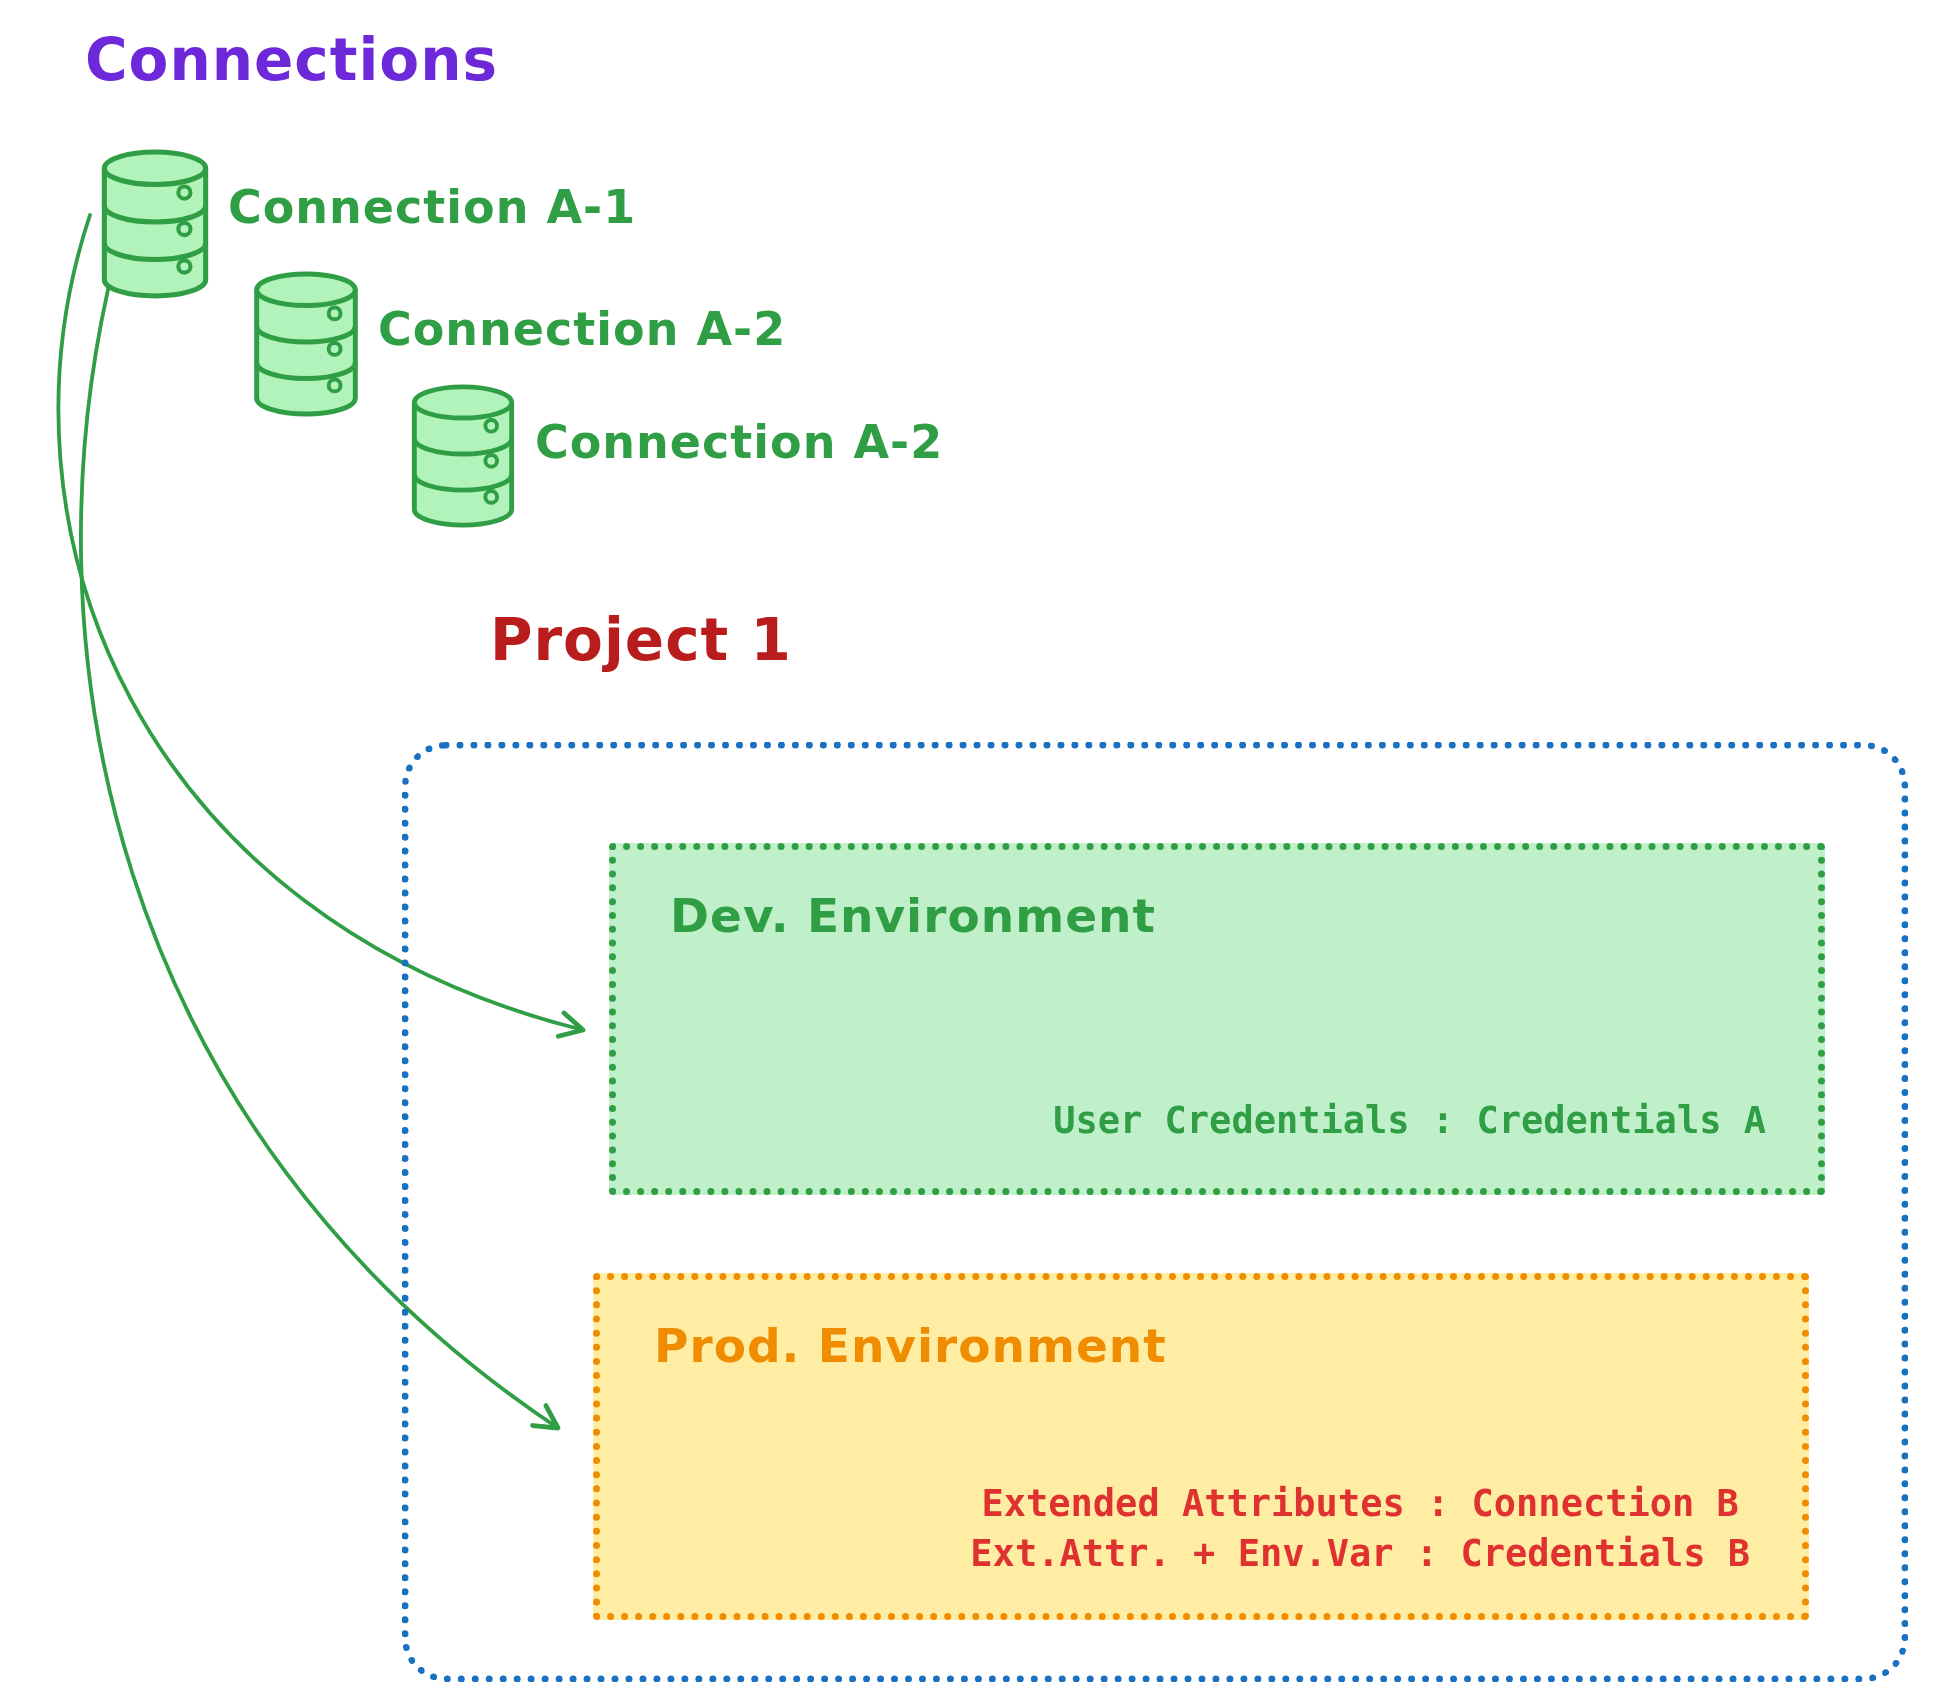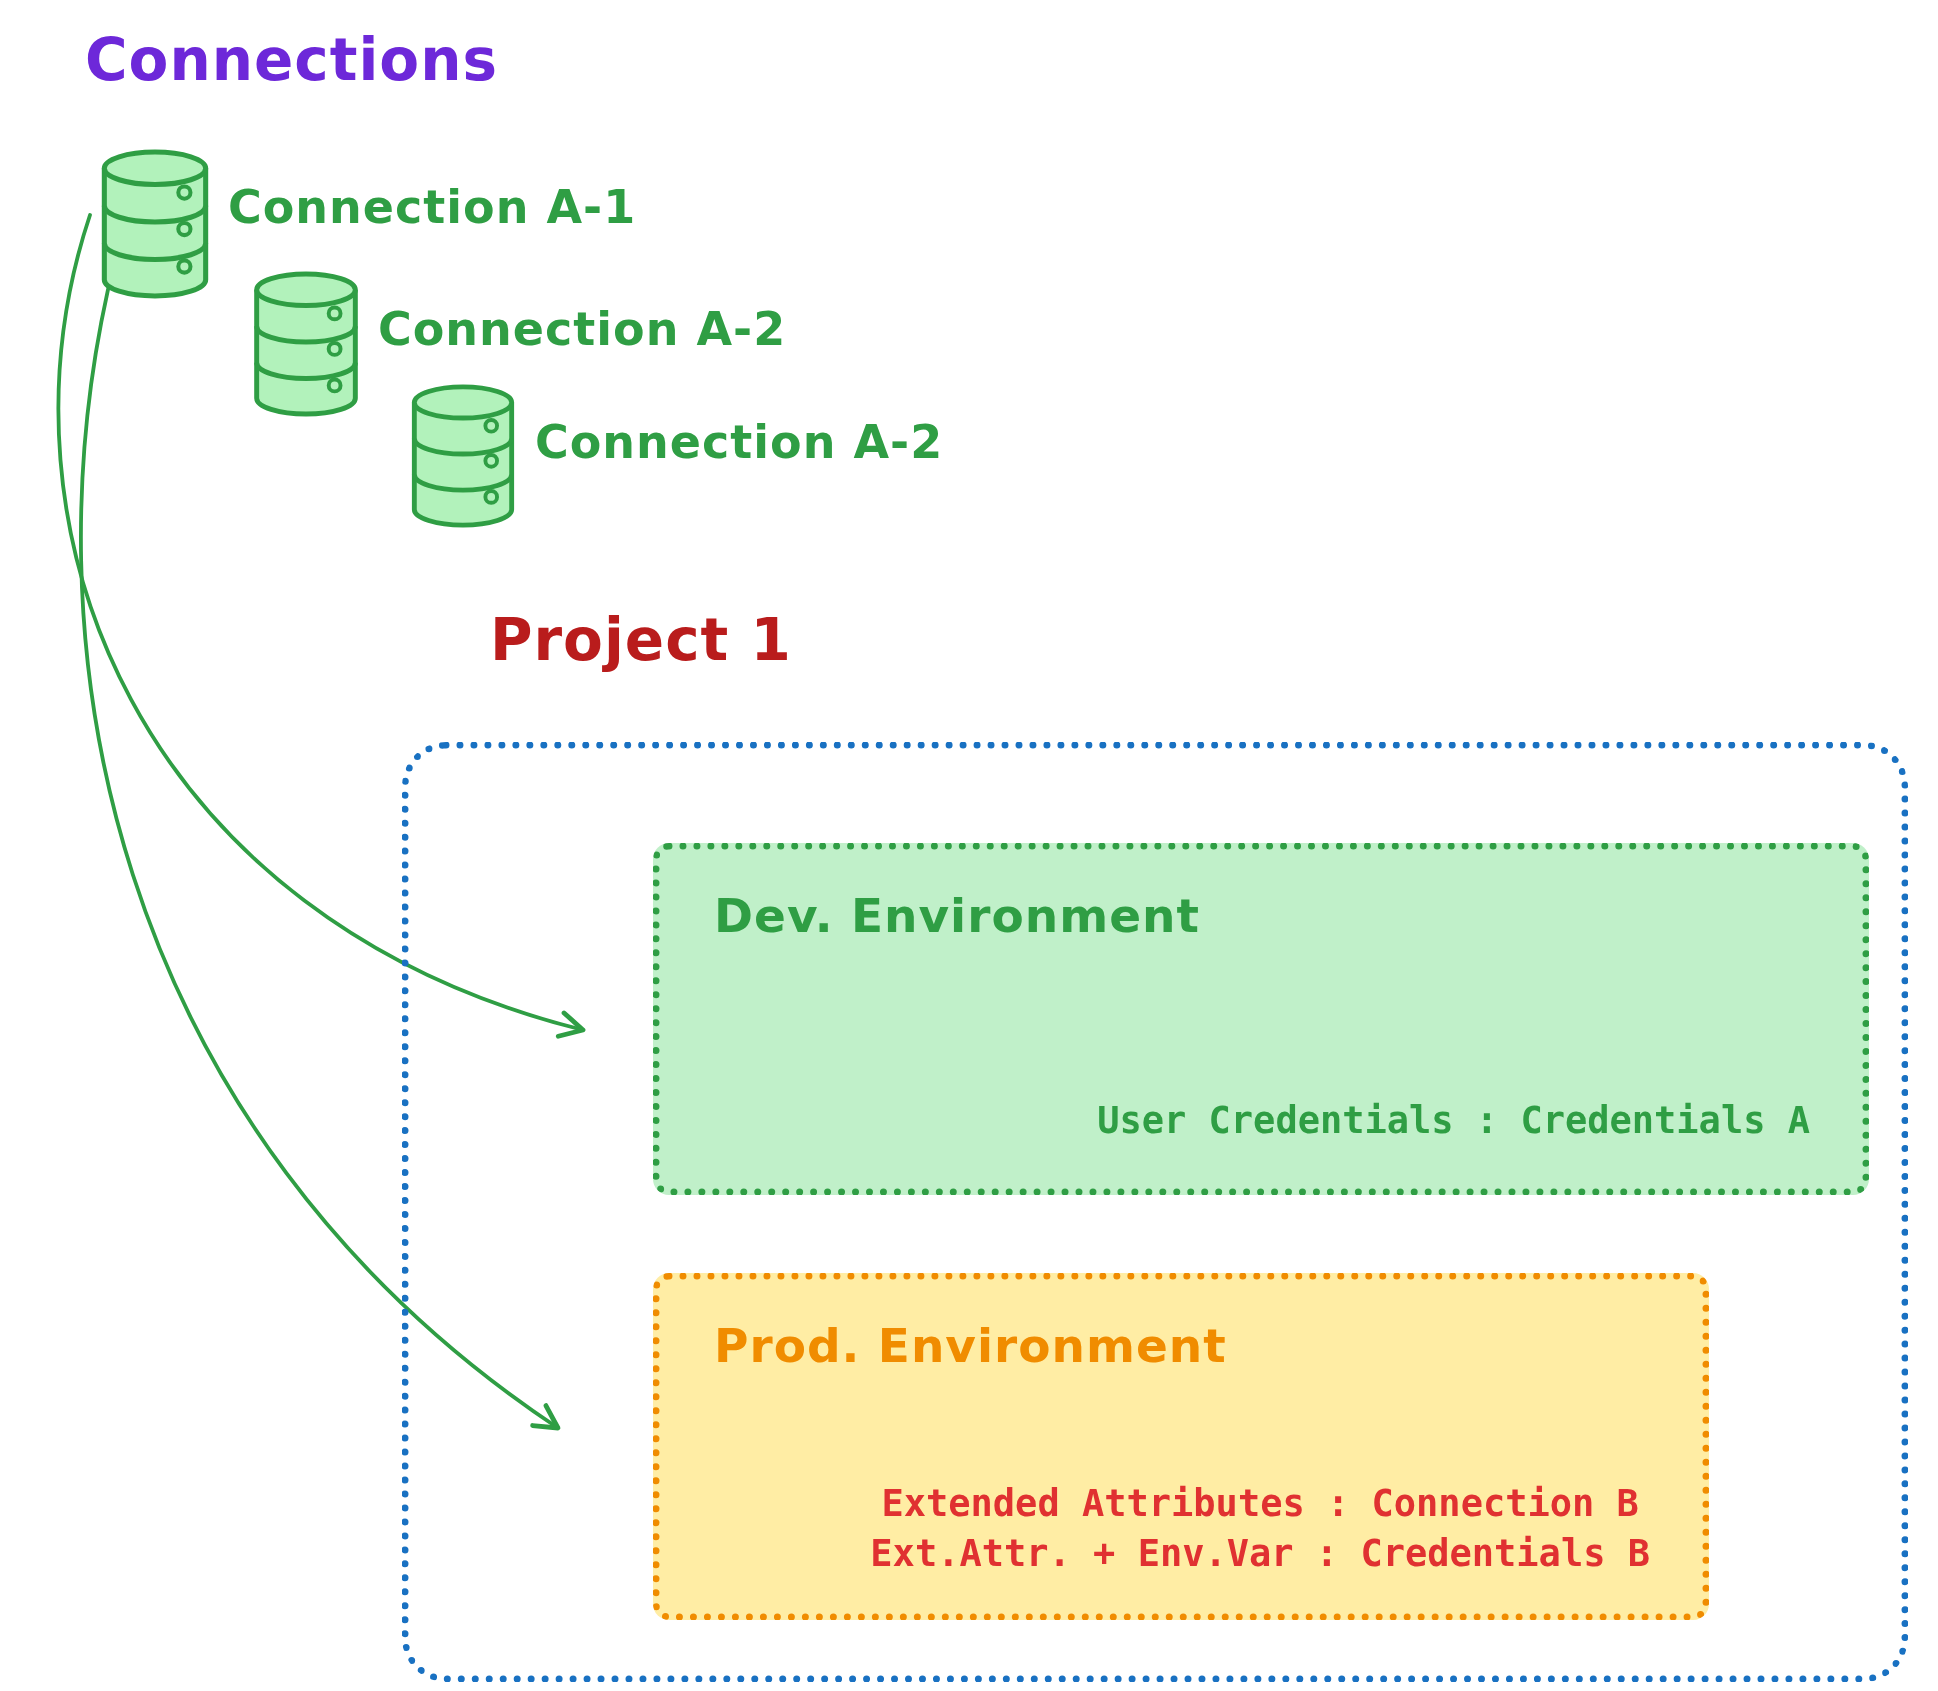--- a/index.html
+++ b/index.html
@@ -63,32 +63,31 @@
   .project-box {
     position: absolute;
     left: 402px; top: 742px;
     width: 1506px; height: 940px;
     border: 7px dotted #1971c2;
     border-radius: 44px;
   }
 
   .env {
     position: absolute;
-    border-radius: 16px;
-    margin-left: 44px;
+    border-radius: 4px;
   }
   .env-dev {
     left: 200px; top: 94px;
     width: 1216px; height: 352px;
     background: #c0f0c9;
     border: 7px dotted #2f9e44;
   }
   .env-prod {
-    left: 200px; top: 524px;
-    width: 1056px; height: 347px;
+    left: 184px; top: 524px;
+    width: 1216px; height: 347px;
     background: #ffeda4;
     border: 7px dotted #f08c00;
   }
 
   .env-name {
     position: absolute;
     left: 54px; top: 38px;
     font-size: 47px;
     font-weight: 700;
     letter-spacing: 1px;

